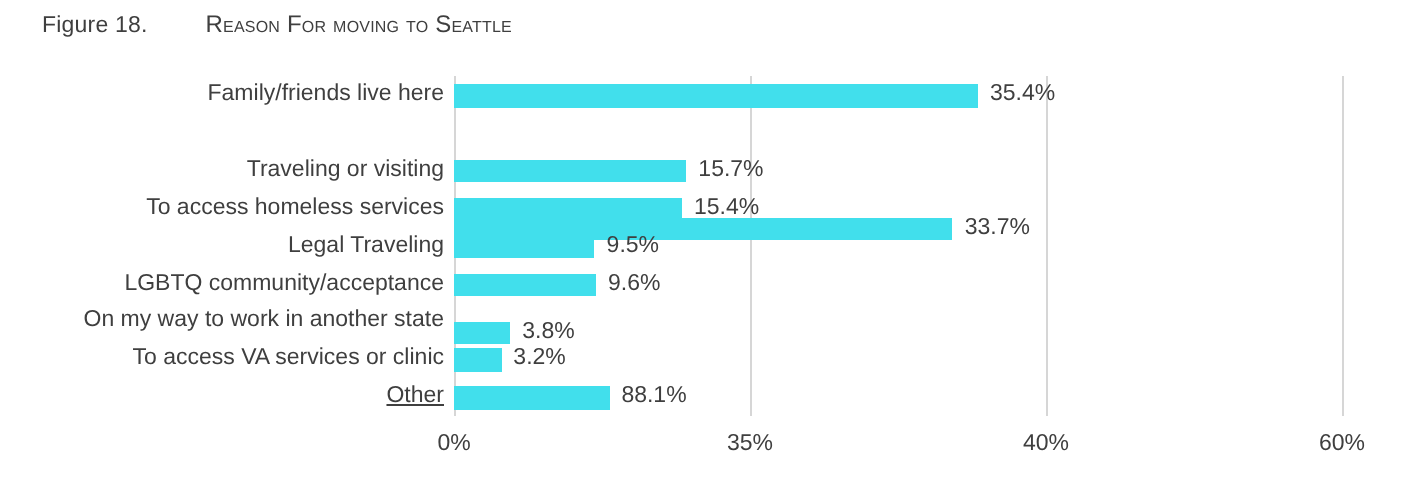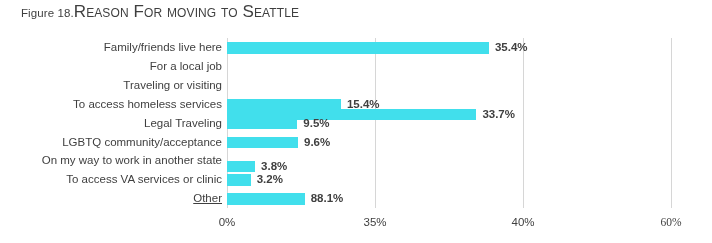--- a/index.html
+++ b/index.html
@@ -23,21 +23,22 @@
     top: 5px;
     font-size: 11.5px;
     line-height: 14px;
     color: #3f3f3f;
     white-space: nowrap;
     letter-spacing: 0.1px;
   }
   #figure-title .prefix { font-size: 11.5px; }
   #figure-title .smallcaps {
     font-variant: small-caps;
-    font-size: 17px;
+    font-size: 12px;
+    margin-left: 29px;
   }
 
   
   #chart {
     position: absolute;
     left: 0;
     top: 0;
     width: 712px;
     height: 243px;
   }
@@ -73,21 +74,21 @@
     height: 11.5px;
     background: #41dfec;
   }
   .bar-value {
     position: absolute;
     top: 1.5px;
     font-size: 11.5px;
     line-height: 15px;
     color: #3f3f3f;
     white-space: nowrap;
-    font-weight: 700;
+    font-weight: 400;
   }
 
   
   .cat-label {
     position: absolute;
     right: 490px; 
     font-size: 11.5px;
     line-height: 15px;
     color: #3f3f3f;
     white-space: nowrap;
@@ -119,20 +120,24 @@
       <div class="gridline" style="left: 296px;"></div>
       <div class="gridline" style="left: 444px;"></div>
       <div class="row" style="top: 0.5px;">
         <div class="bar" title="Family/friends live here: 35.4%" style="width: 261.96px; background: rgb(65, 223, 236);"></div>
         <div class="bar-value" style="left: 267.96px;">35.4%</div>
       </div>
       <div class="row" style="top: 19.4px; margin-top: 48px;">
         <div class="bar" title="For a local job: 33.7%" style="width: 249.38px; background: rgb(65, 223, 236);"></div>
         <div class="bar-value" style="left: 255.38px;">33.7%</div>
       </div>
+      <div class="row" style="top: 38.3px;">
+        <div class="bar" title="Traveling or visiting: 15.7%" style="width: 116.18px; background: rgb(65, 223, 236);"></div>
+        <div class="bar-value" style="left: 122.18px;">15.7%</div>
+      </div>
       <div class="row" style="top: 57.2px;">
         <div class="bar" title="To access homeless services: 15.4%" style="width: 113.96px; background: rgb(65, 223, 236);"></div>
         <div class="bar-value" style="left: 119.96px;">15.4%</div>
       </div>
       <div class="row" style="top: 76.1px;">
         <div class="bar" title="Legal Marijuana: 9.5%" style="width: 70.3px; background: rgb(65, 223, 236);"></div>
         <div class="bar-value" style="left: 76.3px;">9.5%</div>
       </div>
       <div class="row" style="top: 95px;">
         <div class="bar" title="LGBTQ community/acceptance: 9.6%" style="width: 71.04px; background: rgb(65, 223, 236);"></div>
@@ -145,25 +150,24 @@
       <div class="row" style="top: 132.8px;">
         <div class="bar" title="To access VA services or clinic: 3.2%" style="width: 23.68px; background: rgb(65, 223, 236);"></div>
         <div class="bar-value" style="left: 29.68px;">3.2%</div>
       </div>
       <div class="row" style="top: 151.7px;">
         <div class="bar" title="Other: 10.5%" style="width: 77.7px; background: rgb(65, 223, 236);"></div>
         <div class="bar-value" style="left: 83.7px;">88.1%</div>
       </div>
     </div>
 <div class="cat-label" style="top: 40px;">Family/friends live here</div>
-    <div class="cat-label" style="top: 58.9px;">For a local job</div>
     <div class="cat-label" style="top: 96.7px;">To access homeless services</div>
     <div class="cat-label" style="top: 77.8px;">Traveling or visiting</div>
     <div class="cat-label" style="top: 115.6px;">Legal Traveling</div>
     <div class="cat-label" style="top: 134.5px;">LGBTQ community/acceptance</div>
     <div class="cat-label" style="top: 153.4px;">On my way to work in another state</div>
     <div class="cat-label" style="top: 172.3px;">To access VA services or clinic</div>
     <div class="cat-label" style="top: 191.2px; text-decoration: underline;">Other</div>
     <div class="tick-label" style="left: 227px;">0%</div>
     <div class="tick-label" style="left: 375px;">35%</div>
     <div class="tick-label" style="left: 523px;">40%</div>
-    <div class="tick-label" style="left: 671px; font-family: Liberation Serif, serif;">60%</div>
+    <div class="tick-label" style="left: 671px;">60%</div>
   </div>
 
 </body></html>

